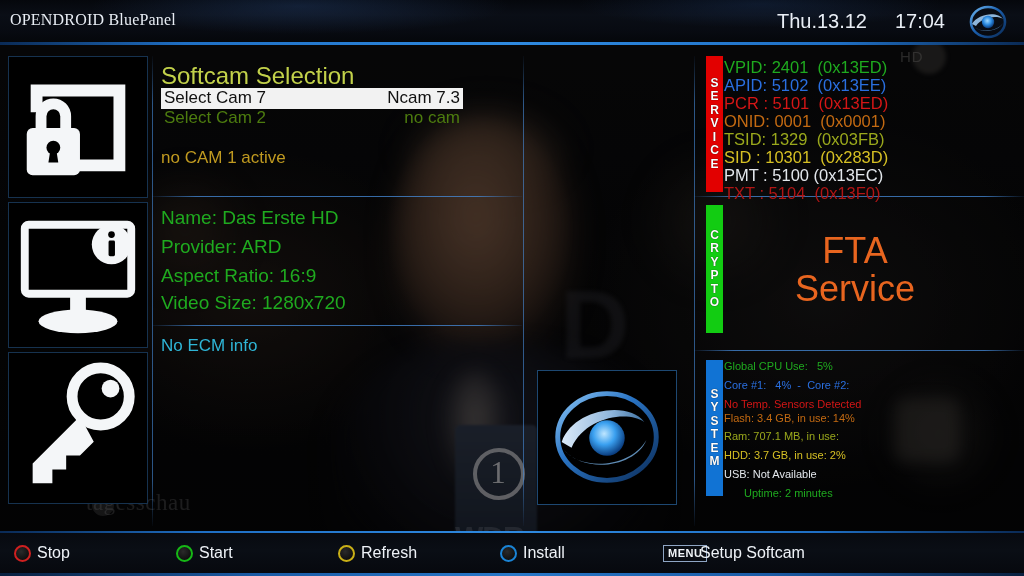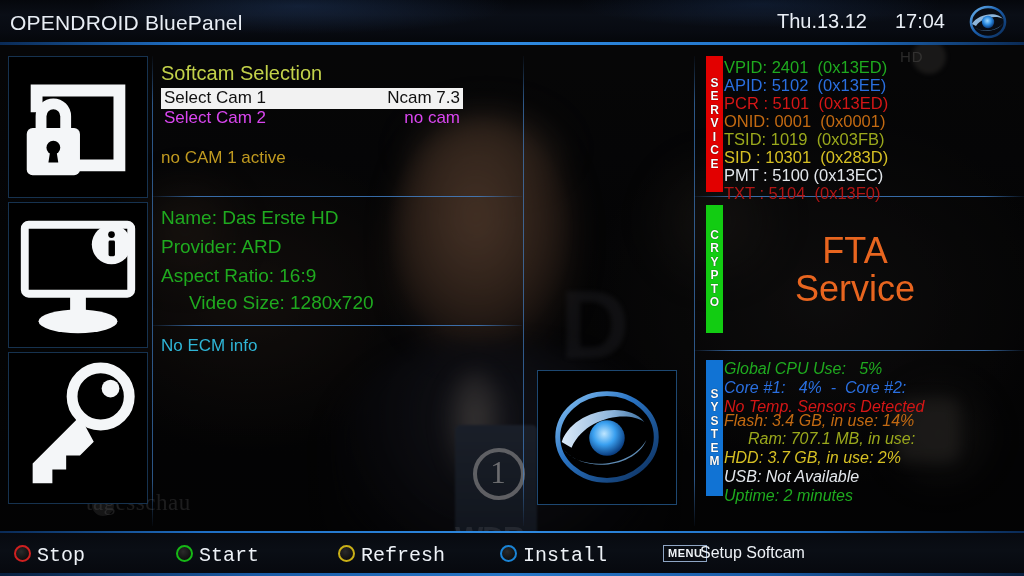--- a/index.html
+++ b/index.html
@@ -132,22 +132,22 @@
     position: absolute; left: 0; top: 0; width: 1024px; height: 42px;
     background: radial-gradient(ellipse 300px 40px at 300px 6px, rgba(60,110,190,0.22), rgba(0,0,0,0) 70%),
                 radial-gradient(ellipse 260px 34px at 760px 4px, rgba(50,100,180,0.18), rgba(0,0,0,0) 70%);
   }
   .topbar-underline {
     position: absolute; left: 0; top: 42px; width: 1024px; height: 3px;
     background: linear-gradient(90deg, #0a2a55 0%, #1f6fc4 18%, #2f8ae0 50%, #1f6fc4 82%, #0a2a55 100%);
   }
   .app-title {
     position: absolute; left: 10px; top: 11px;
-    color: #e8edf4; font-size: 21px; letter-spacing: 0.2px;
-    font-family: Liberation Sans, sans-serif;
+    color: #e8edf4; font-size: 16px; letter-spacing: 0.2px;
+    font-family: Liberation Serif, serif;
   }
   .clock-date {
     position: absolute; right: 157px; top: 10px;
     color: #e9eef5; font-size: 20px;
     font-family: "Liberation Sans", sans-serif;
   }
   .clock-time {
     position: absolute; right: 79px; top: 10px;
     color: #e9eef5; font-size: 20px;
     font-family: "Liberation Sans", sans-serif;
@@ -164,34 +164,34 @@
     border: 1px solid #16324f;
     box-sizing: border-box;
   }
   .icon-1 { top: 56px;  height: 142px; }
   .icon-2 { top: 202px; height: 146px; }
   .icon-3 { top: 352px; height: 152px; }
 
   
   .sec-title {
     position: absolute; left: 161px; top: 62px;
-    color: #c2d14a; font-size: 20px;
+    color: #c2d14a; font-size: 24px;
     font-family: "Liberation Sans", sans-serif;
   }
   .cam-row {
     position: absolute; left: 161px; width: 302px; height: 21px;
     font-size: 17px; font-family: "Liberation Sans", sans-serif;
   }
   .cam-row .lbl { position: absolute; left: 3px; top: 0; }
   .cam-row .val { position: absolute; right: 3px; top: 0; }
   .cam-row-1 {
     top: 88px; background: #f2f2f2; color: #111;
   }
   .cam-row-2 {
-    top: 108px; color: #d946ef;
+    top: 108px; color: #4d7c0f;
   }
   .cam-status {
     position: absolute; left: 161px;
     color: #c09a20; font-size: 17px;
     font-family: "Liberation Sans", sans-serif;
   }
   .cam-status-1 { top: 148px; text-align: right; }
   .cam-status-2 { top: 171px; }
 
   .hsep {
@@ -204,21 +204,21 @@
   }
 
   .svc-line {
     position: absolute; left: 161px;
     color: #1faa1f; font-size: 19px;
     font-family: "Liberation Sans", sans-serif;
   }
   .svc-name   { top: 207px; }
   .svc-prov   { top: 236px; }
   .svc-aspect { top: 265px; }
-  .svc-size   { top: 292px; margin-left: 28px; }
+  .svc-size   { top: 292px; }
 
   .ecm-line {
     position: absolute; left: 161px; top: 336px;
     color: #2fb5d6; font-size: 17px;
     font-family: "Liberation Sans", sans-serif;
   }
 
   
   .center-logo {
     position: absolute; left: 537px; top: 370px; width: 140px; height: 135px;
@@ -251,24 +251,23 @@
     position: absolute; left: 750px; width: 210px;
     text-align: center; color: #e8651f;
     font-size: 36px;
     font-family: "Liberation Sans", sans-serif;
   }
   .fta-1 { top: 230px; }
   .fta-2 { top: 268px; }
 
   .sys-line {
     position: absolute; left: 724px;
-    font-size: 16px;
+    font-size: 11px;
     font-family: "Liberation Sans", sans-serif;
     white-space: pre;
-    font-style: italic;
   }
 
   
   .botbar {
     position: absolute; left: 0; top: 533px; width: 1024px; height: 43px;
     background: linear-gradient(180deg, #070a10 0%, #0a0e15 40%, #06080d 100%);
   }
   .botbar-topline {
     position: absolute; left: 0; top: 531px; width: 1024px; height: 2px;
     background: linear-gradient(90deg, #0a2a55 0%, #1f6fc4 20%, #2f8ae0 50%, #1f6fc4 80%, #0a2a55 100%);
@@ -277,22 +276,22 @@
     position: absolute; left: 0; top: 573px; width: 1024px; height: 3px;
     background: linear-gradient(90deg, #08203f 0%, #1a5ba5 25%, #2878c8 50%, #1a5ba5 75%, #08203f 100%);
   }
   .cbtn {
     position: absolute; top: 545px; width: 17px; height: 17px;
     border-radius: 50%; box-sizing: border-box;
     background: radial-gradient(circle at 40% 35%, #2a2a2a, #101010 70%);
   }
   .cbtn-label {
     position: absolute; top: 544px;
-    color: #eef2f7; font-size: 20px;
-    font-family: Liberation Mono, monospace;
+    color: #eef2f7; font-size: 16px;
+    font-family: Liberation Sans, sans-serif;
   }
   .menu-badge {
     position: absolute; left: 663px; top: 545px;
     border: 1px solid #8fa6c4; color: #f0f4f8;
     font-size: 11px; font-weight: bold; letter-spacing: 0.5px;
     padding: 1px 4px 2px 4px;
     font-family: "Liberation Sans", sans-serif;
   }
   .menu-label {
     position: absolute; left: 700px; top: 544px;
@@ -382,21 +381,21 @@
       <circle cx="93" cy="44" r="29" fill="none" stroke="#f4f6f8" stroke-width="11"></circle>
       <circle cx="103" cy="36" r="9" fill="#f4f6f8"></circle>
       <path d="M72 64 L24 112 v20 h20 v-14 h14 v-14 h14 l14 -14 Z" fill="#f4f6f8"></path>
       <path d="M70 66 L30 108" stroke="#000" stroke-width="0"></path>
     </svg>
   </div>
 
   <div class="sec-title">Softcam Selection</div>
 
   <div class="cam-row cam-row-1">
-    <span class="lbl">Select Cam 1</span>
+    <span class="lbl">Select Cam 7</span>
     <span class="val">Ncam 7.3</span>
   </div>
   <div class="cam-row cam-row-2">
     <span class="lbl">Select Cam 2</span>
     <span class="val">no cam</span>
   </div>
 
   <div class="cam-status cam-status-1">no CAM 1 active</div>
 
   <div class="hsep" style="left:152px; top:196px; width:370px;"></div>
@@ -445,21 +444,21 @@
     <span>R</span>
     <span>V</span>
     <span>I</span>
     <span>C</span>
     <span>E</span>
   </div>
   <div class="info-line" style="top: 58px; color: rgb(31, 170, 31);">VPID: 2401  (0x13ED)</div>
   <div class="info-line" style="top: 76px; color: rgb(42, 111, 224);">APID: 5102  (0x13EE)</div>
   <div class="info-line" style="top: 94px; color: rgb(212, 22, 22);">PCR : 5101  (0x13ED)</div>
   <div class="info-line" style="top: 112px; color: rgb(195, 106, 18);">ONID: 0001  (0x0001)</div>
-  <div class="info-line" style="top: 130px; color: rgb(154, 168, 28);">TSID: 1019  (0x03FB)</div>
+  <div class="info-line" style="top: 130px; color: rgb(154, 168, 28);">TSID: 1329  (0x03FB)</div>
   <div class="info-line" style="top: 148px; color: rgb(214, 192, 36);">SID : 10301  (0x283D)</div>
   <div class="info-line" style="top: 166px; color: rgb(227, 231, 236);">PMT : 5100 (0x13EC)</div>
   <div class="info-line" style="top: 184px; color: rgb(176, 21, 21);">TXT : 5104  (0x13F0)</div>
 
   <div class="vbar vbar-crypto" style="background: rgb(18, 204, 18);">
     <span>C</span>
     <span>R</span>
     <span>Y</span>
     <span>P</span>
     <span>T</span>
@@ -473,24 +472,24 @@
     <span>Y</span>
     <span>S</span>
     <span>T</span>
     <span>E</span>
     <span>M</span>
   </div>
   <div class="sys-line" style="top: 360px; color: rgb(31, 170, 31);">Global CPU Use:   5%</div>
   <div class="sys-line" style="top: 379px; color: rgb(42, 111, 224);">Core #1:   4%  -  Core #2:</div>
   <div class="sys-line" style="top: 398px; color: rgb(212, 22, 22);">No Temp. Sensors Detected</div>
   <div class="sys-line" style="top: 412px; color: rgb(195, 106, 18);">Flash: 3.4 GB, in use: 14%</div>
-  <div class="sys-line" style="top: 430px; color: rgb(154, 168, 28); padding-left: 24px;">Ram: 707.1 MB, in use:</div>
+  <div class="sys-line" style="top: 430px; color: rgb(154, 168, 28);">Ram: 707.1 MB, in use:</div>
   <div class="sys-line" style="top: 449px; color: rgb(214, 192, 36);">HDD: 3.7 GB, in use: 2%</div>
   <div class="sys-line" style="top: 468px; color: rgb(227, 231, 236);">USB: Not Available</div>
-  <div class="sys-line" style="top: 487px; color: rgb(31, 170, 31);">Uptime: 2 minutes</div>
+  <div class="sys-line" style="top: 487px; color: rgb(31, 170, 31); margin-left: 20px;">Uptime: 2 minutes</div>
 
   <div class="botbar-topline"></div>
   <div class="botbar"></div>
   <div class="botbar-underline"></div>
 
   <div class="cbtn" style="left: 14px; border: 2px solid rgb(208, 32, 32);"></div>
   <div class="cbtn-label" style="left:37px;">Stop</div>
 
   <div class="cbtn" style="left: 176px; border: 2px solid rgb(22, 184, 22);"></div>
   <div class="cbtn-label" style="left:199px;">Start</div>

